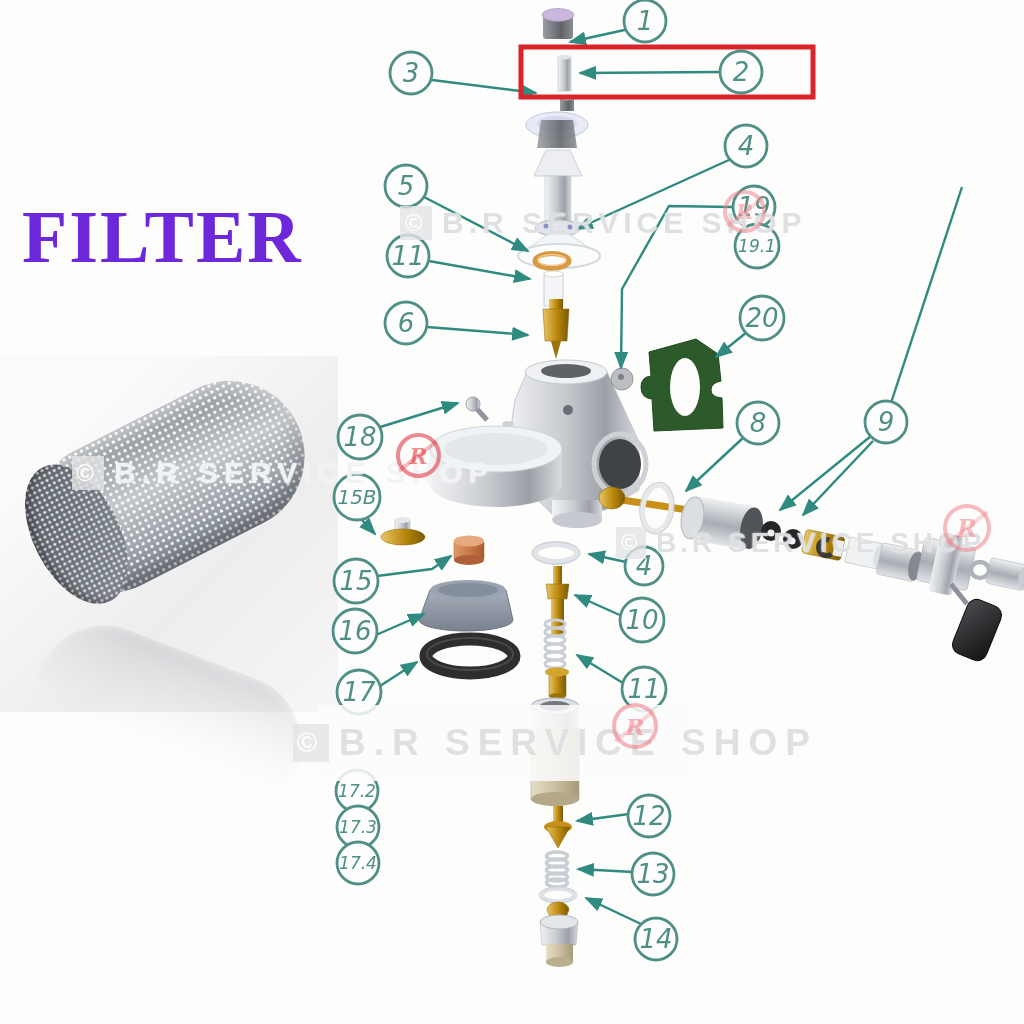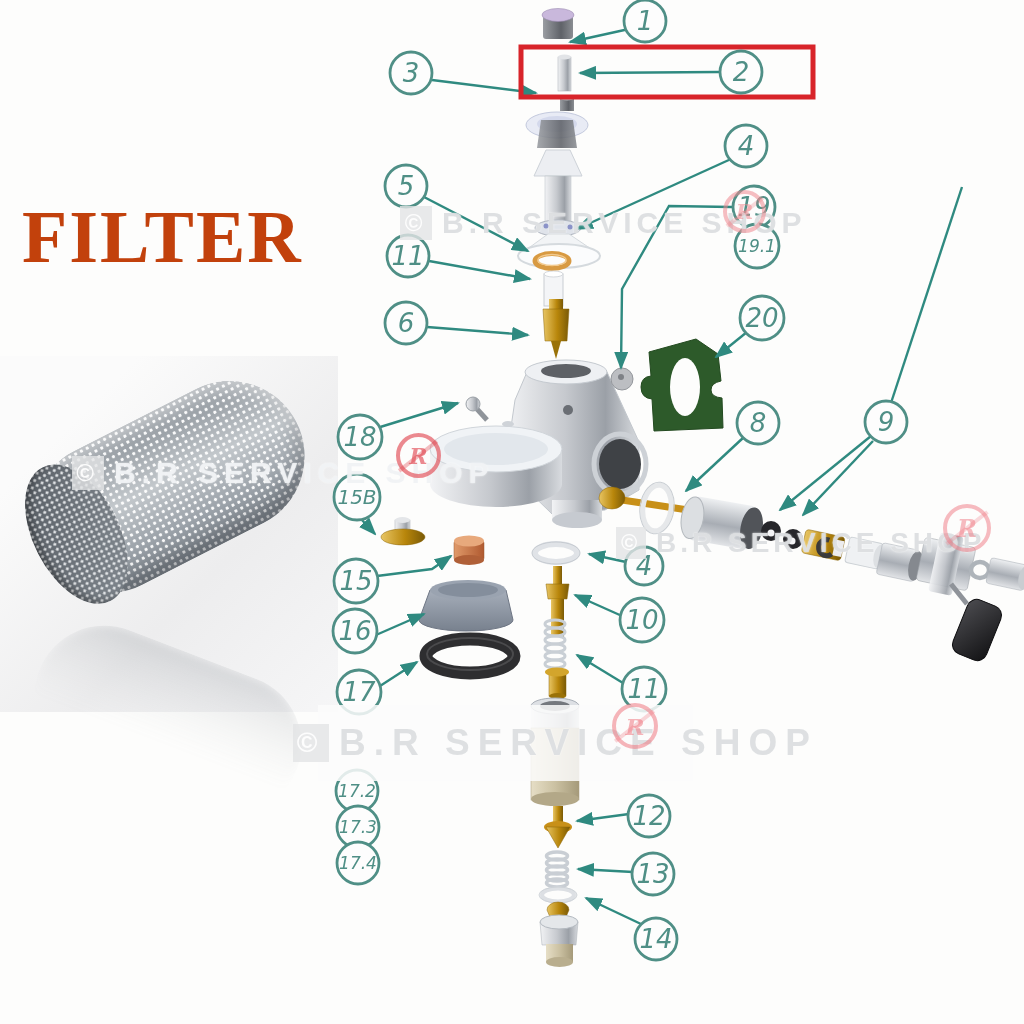--- a/index.html
+++ b/index.html
@@ -1,20 +1,20 @@
 <!DOCTYPE html>
 <html><head>
 <meta charset="utf-8">
 <style>
   html,body{margin:0;padding:0;background:#ffffff;}
   .stage{position:relative;width:1024px;height:1024px;background:#fdfdfc;overflow:hidden;
          font-family:"Liberation Sans",sans-serif;}
   
   .headline{position:absolute;left:22px;top:200px;font-family:"Liberation Serif",serif;
-            font-weight:bold;font-size:74px;letter-spacing:2px;color:#c2410c;line-height:1;}
+            font-weight:bold;font-size:74px;letter-spacing:2px;color:#6d28d9;line-height:1;}
   
   .photo-bg{position:absolute;left:0;top:356px;width:338px;height:356px;
             background:linear-gradient(135deg,#fbfbfb 20%,#ededee 62%,#f6f6f7);}
   .cyl{position:absolute;left:26px;top:412px;width:286px;height:150px;border-radius:75px;
        transform:rotate(-27deg);
        background-color:#aab0b6;
        background-image:
          radial-gradient(circle,rgba(255,255,255,.95) 1.3px,rgba(255,255,255,0) 2px),
          linear-gradient(to bottom,#878e95,#c3c8cc 45%,#9aa1a8 78%,#7d848b);
        background-size:6.5px 6.5px,100% 100%;

